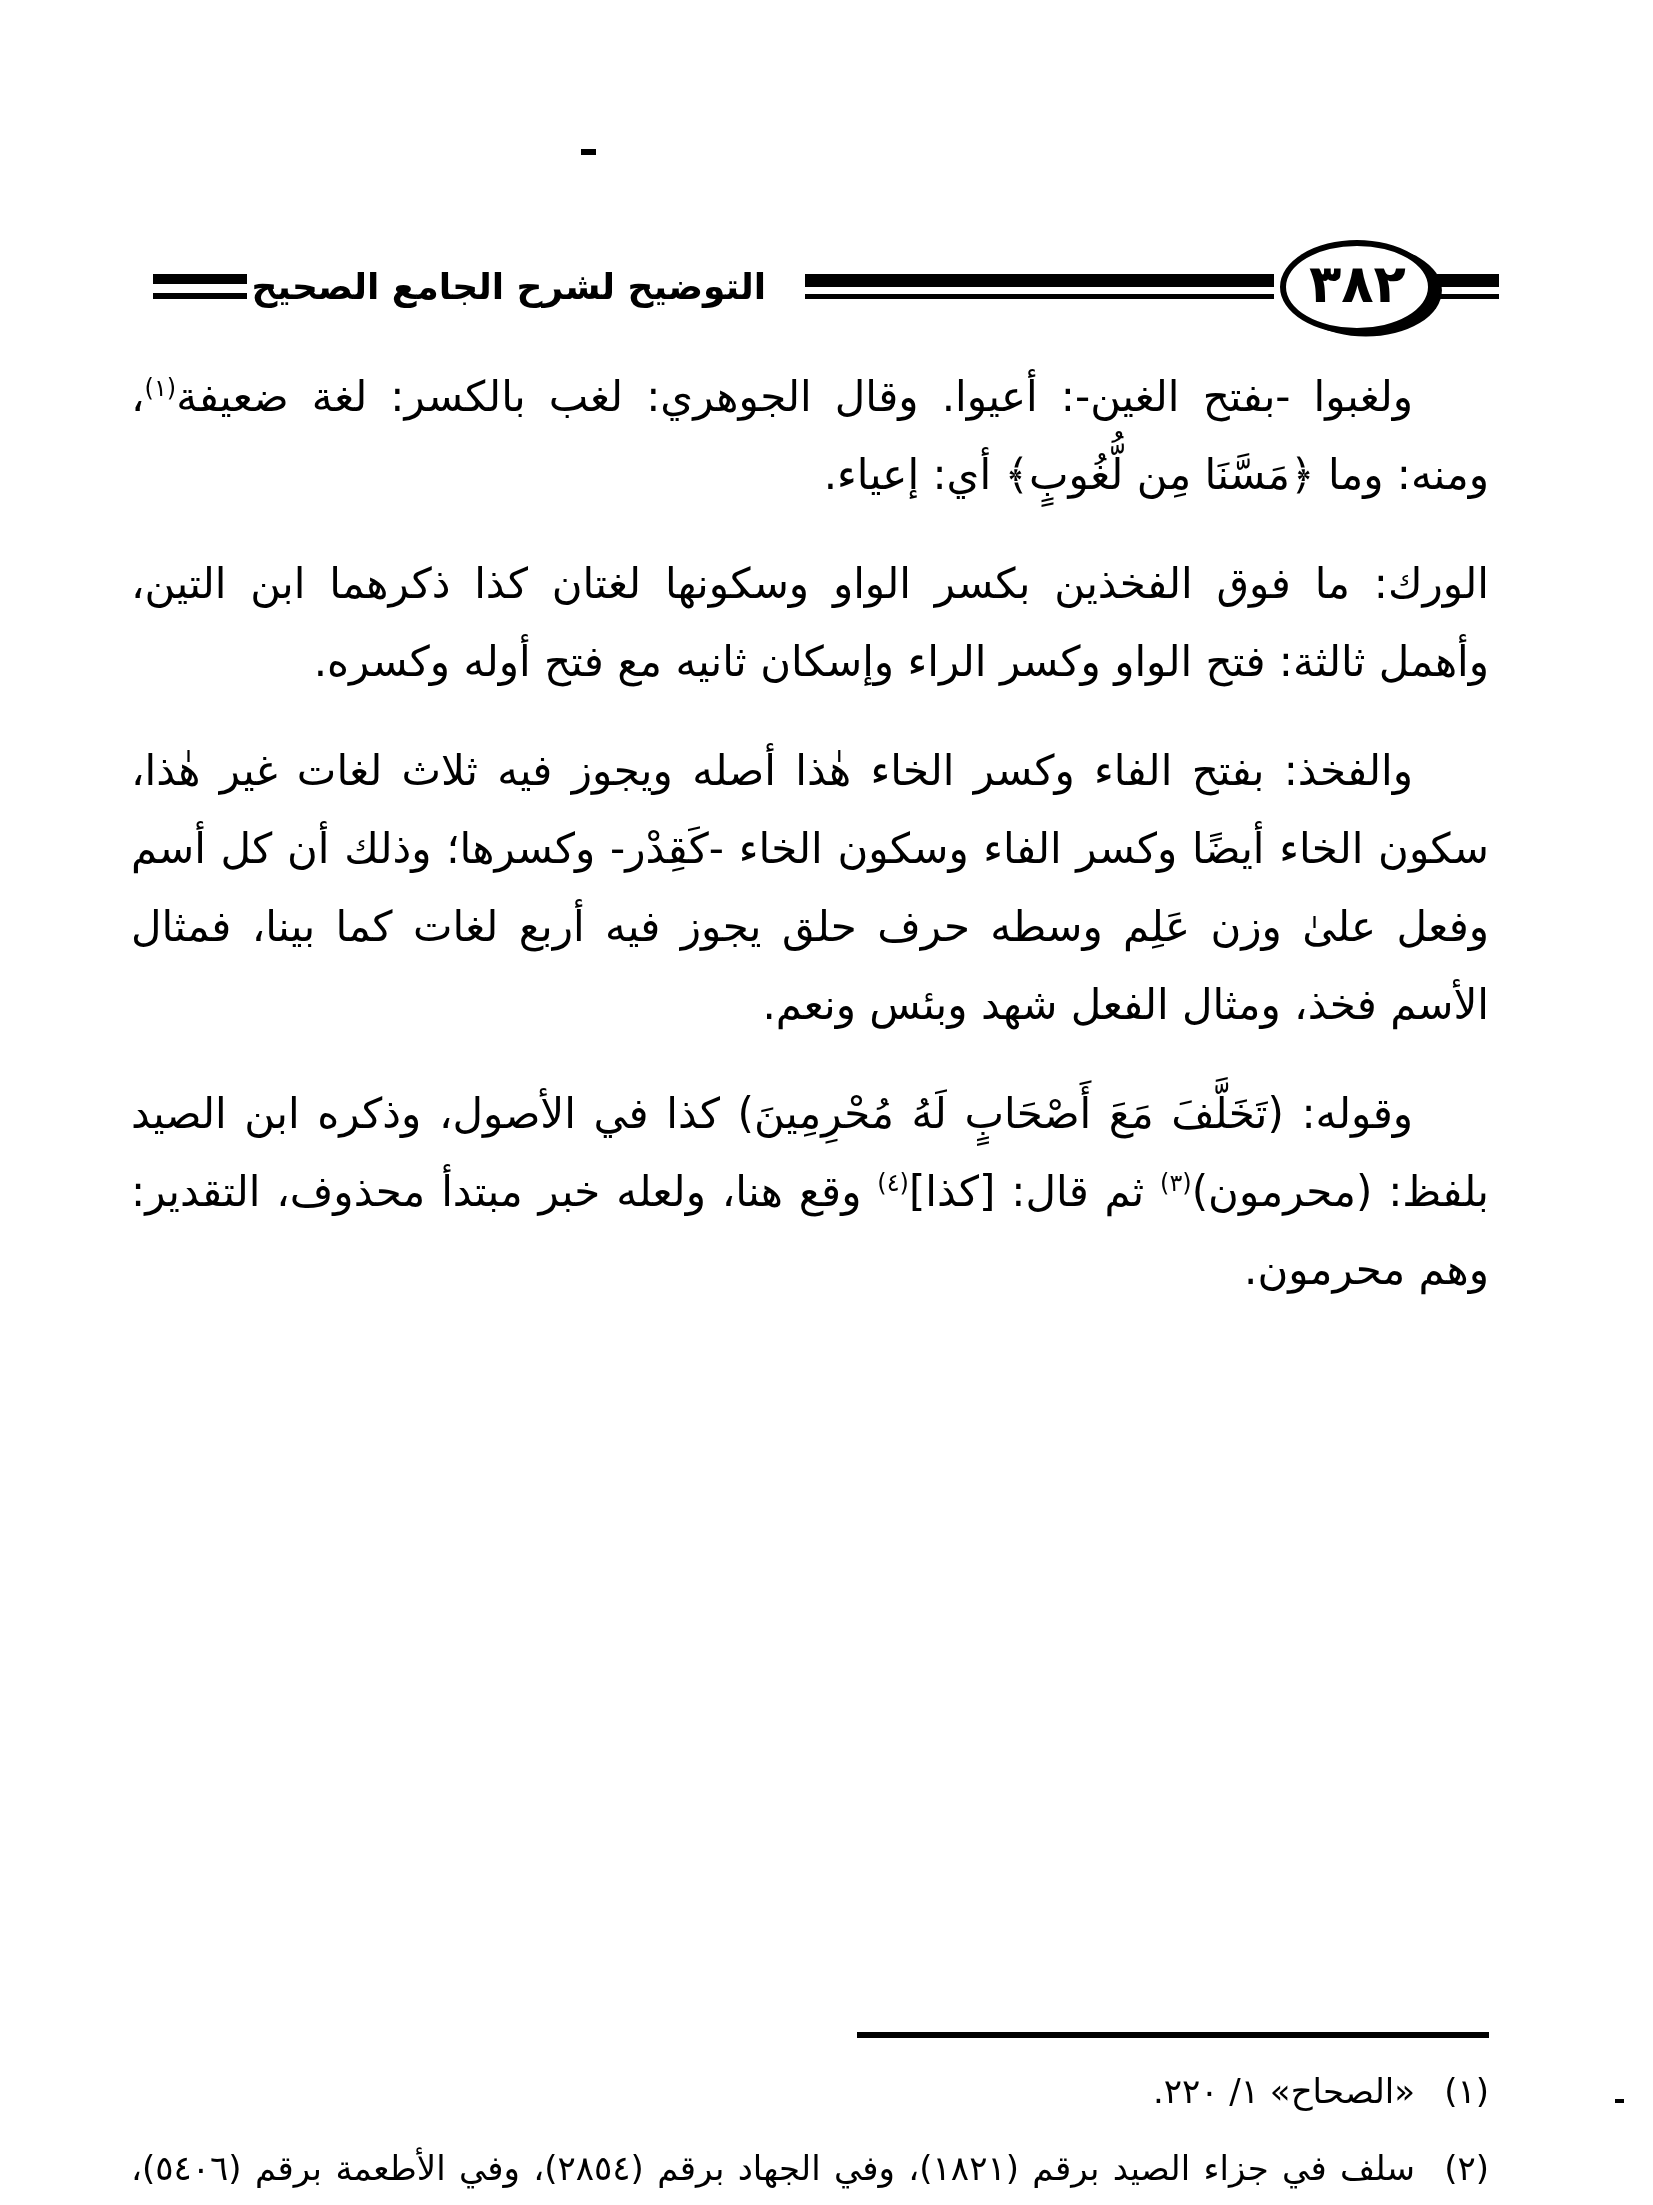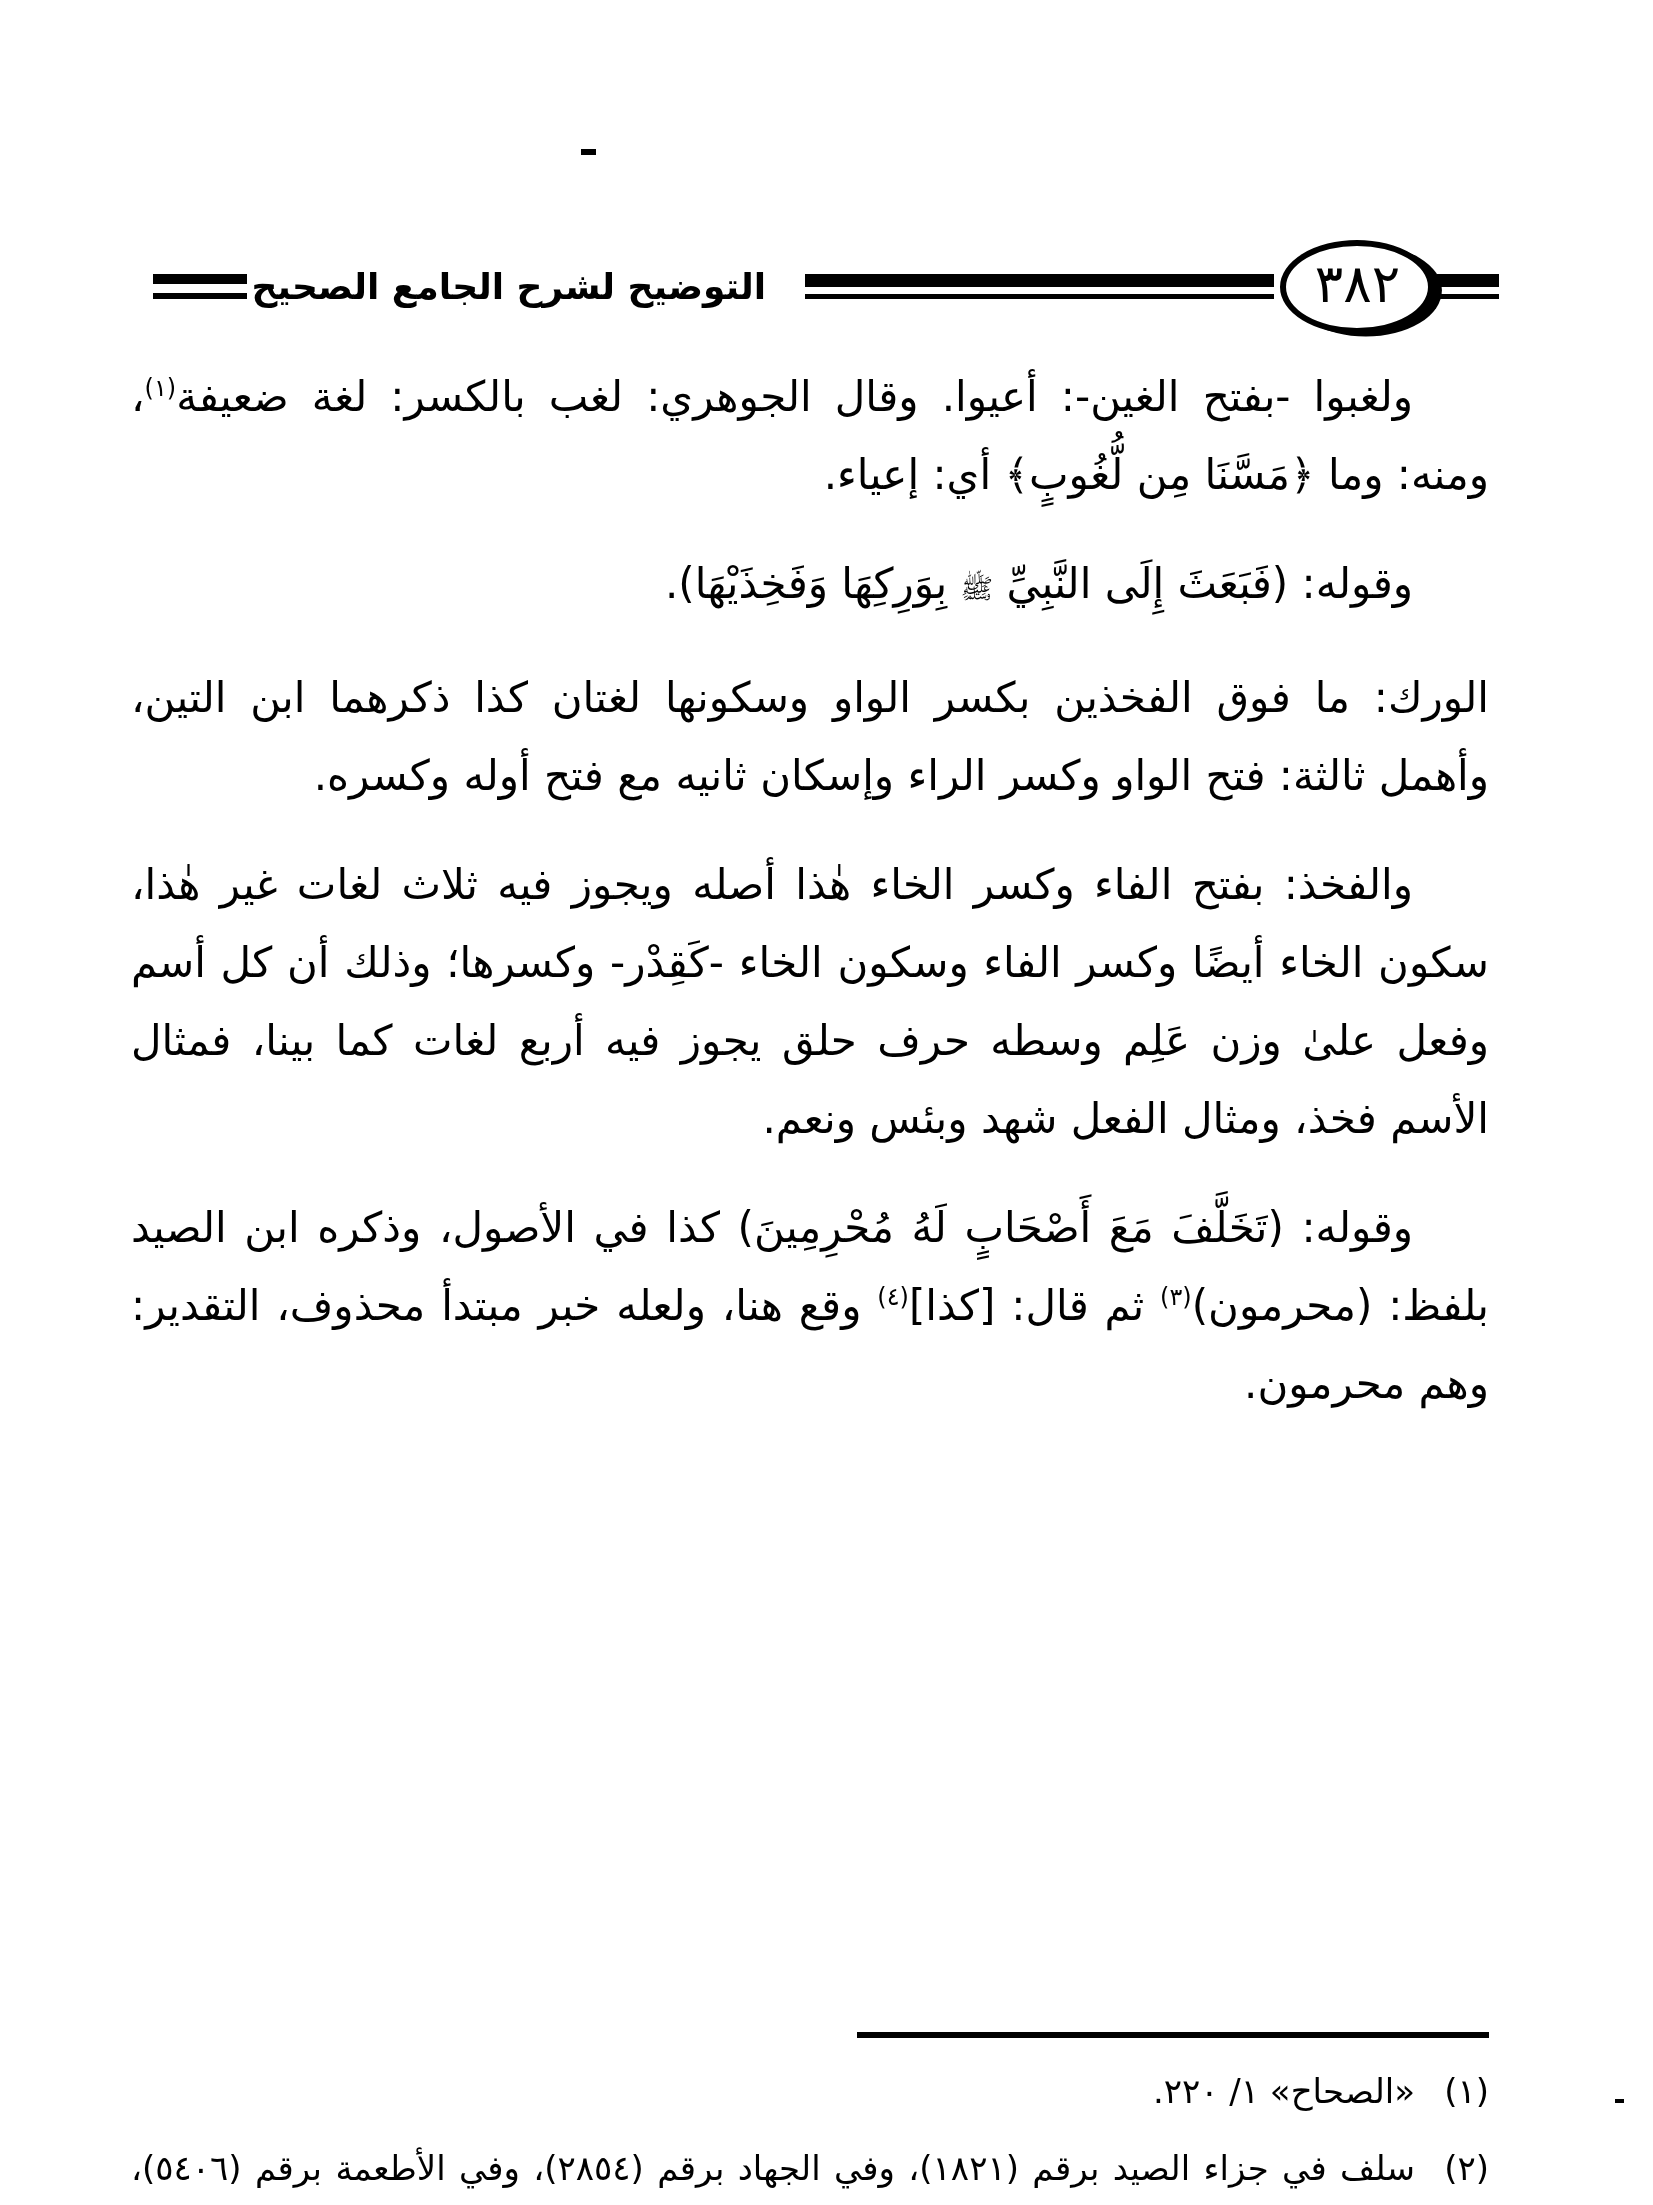--- a/index.html
+++ b/index.html
@@ -26,21 +26,21 @@
   .rule-left .thick{height:10.6px;}
   .rule-left .thin{height:6.6px;margin-top:8.8px;}
   .oval{
     width:142px;height:82px;
     border:6.2px solid #000;border-radius:50%;
     box-shadow:8.8px 3.5px 0 -0.9px #000;
     display:flex;align-items:center;justify-content:center;
     margin-right:2.6px;margin-left:6.2px;
     background:#fff;flex:0 0 auto;
   }
-  .oval .num{font-size:53px;font-weight:normal;line-height:1;padding-bottom:6.2px;}
+  .oval .num{font-size:53px;font-weight:bold;line-height:1;padding-bottom:6.2px;}
   .title{
     font-size:36px;font-weight:bold;margin:0 20px 0 4.4px;
     white-space:nowrap;line-height:1;letter-spacing:0.4px;
   }
   
   .content{
     position:absolute;top:358px;right:164px;left:132px;
     font-size:42px;line-height:78px;
     text-align:justify;text-justify:inter-word;
   }
@@ -91,21 +91,20 @@
     <div class="rulepair rule-left">
       <div class="bar thick"></div>
       <div class="bar thin"></div>
     </div>
   </header>
 
   <main class="content">
 
     <p class="para indent"><span>ولغبوا -بفتح الغين-: أعيوا. وقال الجوهري: لغب بالكسر: لغة ضعيفة</span><span class="sup">(١)</span><span>، ومنه: وما </span><span class="quran">﴿مَسَّنَا مِن لُّغُوبٍ﴾</span><span> أي: إعياء.</span></p>
 
-    <p class="para indent"><span>وقوله: (فَبَعَثَ إِلَى النَّبِيِّ </span><span class="saw">ﷺ</span><span> بِوَرِكِهَا وَفَخِذَيْهَا).</span></p>
 
     <p class="para">الورك: ما فوق الفخذين بكسر الواو وسكونها لغتان كذا ذكرهما ابن التين، وأهمل ثالثة: فتح الواو وكسر الراء وإسكان ثانيه مع فتح أوله وكسره.</p>
 
     <p class="para indent">والفخذ: بفتح الفاء وكسر الخاء هٰذا أصله ويجوز فيه ثلاث لغات غير هٰذا، سكون الخاء أيضًا وكسر الفاء وسكون الخاء -كَقِدْر- وكسرها؛ وذلك أن كل أسم وفعل علىٰ وزن عَلِم وسطه حرف حلق يجوز فيه أربع لغات كما بينا، فمثال الأسم فخذ، ومثال الفعل شهد وبئس ونعم.</p>
 
 
     <p class="para indent"><span>وقوله: (تَخَلَّفَ مَعَ أَصْحَابٍ لَهُ مُحْرِمِينَ) كذا في الأصول، وذكره ابن الصيد بلفظ: (محرمون)</span><span class="sup">(٣)</span><span> ثم قال: [كذا]</span><span class="sup">(٤)</span><span> وقع هنا، ولعله خبر مبتدأ محذوف، التقدير: وهم محرمون.</span></p>
 
 
   </main>

